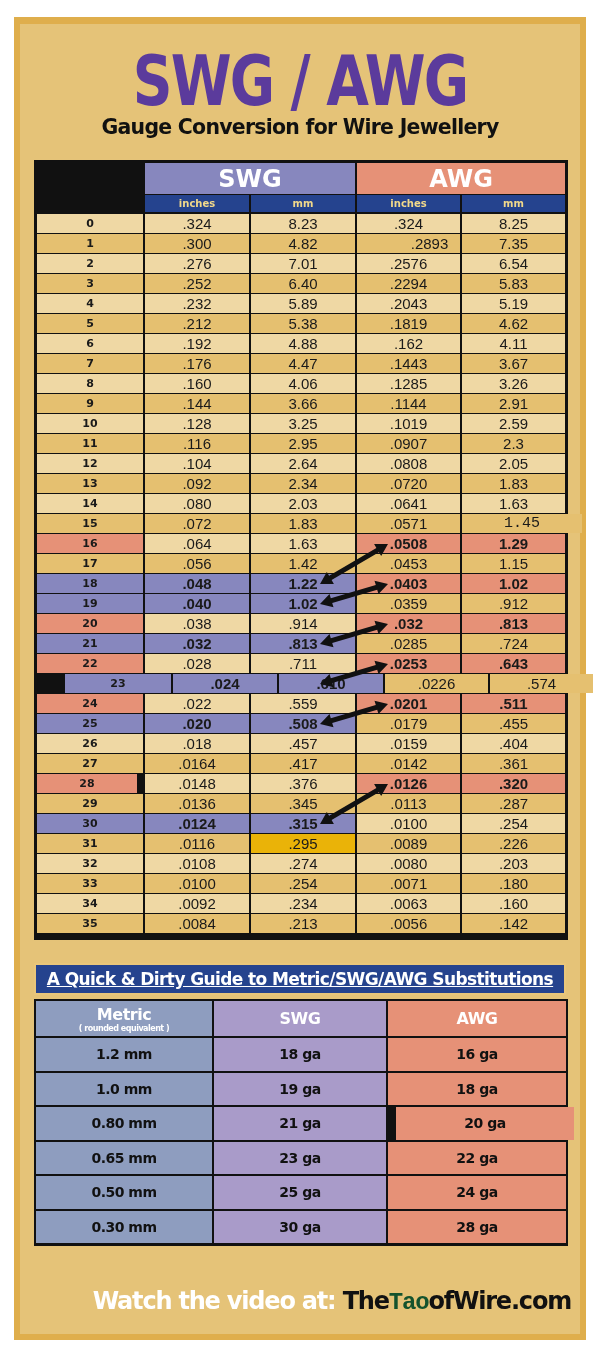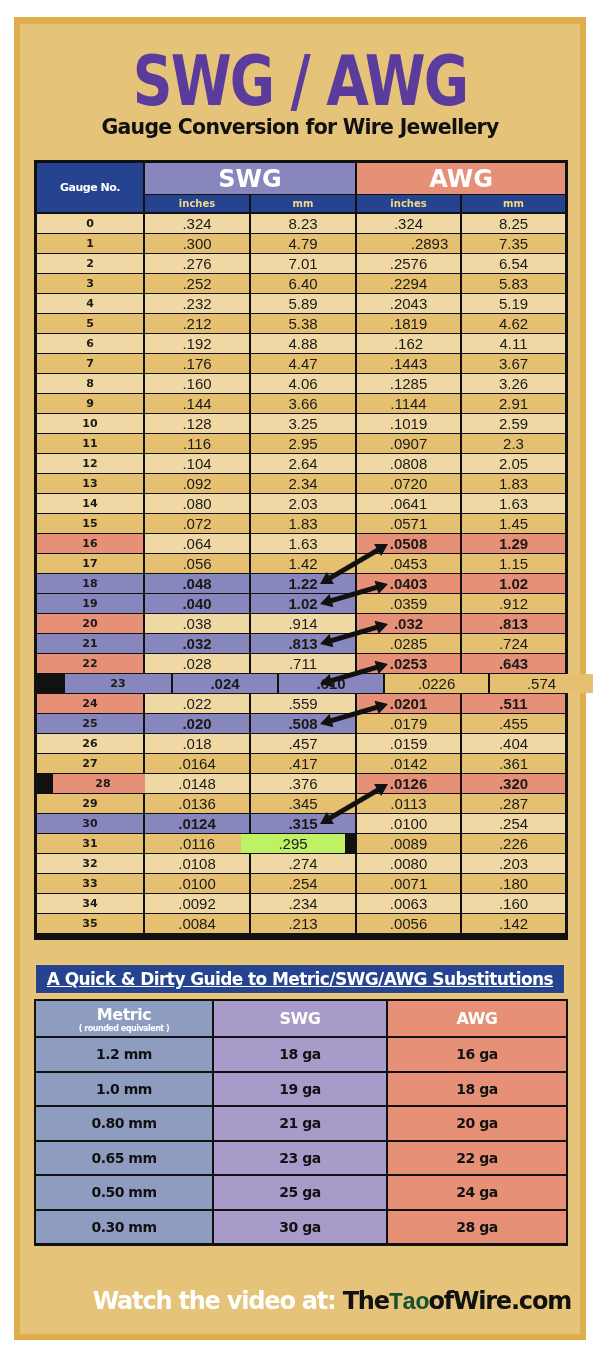--- a/index.html
+++ b/index.html
@@ -36,39 +36,38 @@
 </head>
 <body>
 
 <div class="frame"></div>
 <div class="panel"></div>
 
 <div class="title">SWG / AWG</div>
 <div class="subtitle">Gauge Conversion for Wire Jewellery</div>
 
 <div class="main-table">
-  <div class="hdr-gauge">Gauge No.</div>
   <div class="hdr-swg">SWG</div>
   <div class="hdr-awg">AWG</div>
   <div class="hdr-sub" style="left:108px;width:104px;">inches</div>
   <div class="hdr-sub" style="left:214px;width:104px;">mm</div>
   <div class="hdr-sub" style="left:320px;width:103px;">inches</div>
   <div class="hdr-sub" style="left:425px;width:103px;">mm</div>
   <div id="rows">
       <div class="row" style="top: 51px;">
         <div class="cell g" style="left: 0px; width: 106px; background: rgb(239, 216, 164);">0</div>
         <div class="cell" style="left: 108px; width: 104px; background: rgb(239, 216, 164);">.324</div>
         <div class="cell" style="left: 214px; width: 104px; background: rgb(239, 216, 164);">8.23</div>
         <div class="cell" style="left: 320px; width: 103px; background: rgb(239, 216, 164);">.324</div>
         <div class="cell" style="left: 425px; width: 103px; background: rgb(239, 216, 164);">8.25</div>
       </div>
       <div class="row" style="top: 71px;">
         <div class="cell g" style="left: 0px; width: 106px; background: rgb(229, 192, 112);">1</div>
         <div class="cell" style="left: 108px; width: 104px; background: rgb(229, 192, 112);">.300</div>
-        <div class="cell" style="left: 214px; width: 104px; background: rgb(229, 192, 112);">4.79</div>
+        <div class="cell" style="left: 214px; width: 104px; background: rgb(229, 192, 112);">4.82</div>
         <div class="cell" style="left: 320px; width: 103px; background: rgb(229, 192, 112); padding-left: 42px;">.2893</div>
         <div class="cell" style="left: 425px; width: 103px; background: rgb(229, 192, 112);">7.35</div>
       </div>
       <div class="row" style="top: 91px;">
         <div class="cell g" style="left: 0px; width: 106px; background: rgb(239, 216, 164);">2</div>
         <div class="cell" style="left: 108px; width: 104px; background: rgb(239, 216, 164);">.276</div>
         <div class="cell" style="left: 214px; width: 104px; background: rgb(239, 216, 164);">7.01</div>
         <div class="cell" style="left: 320px; width: 103px; background: rgb(239, 216, 164);">.2576</div>
         <div class="cell" style="left: 425px; width: 103px; background: rgb(239, 216, 164);">6.54</div>
       </div>
@@ -154,21 +153,21 @@
         <div class="cell" style="left: 108px; width: 104px; background: rgb(239, 216, 164);">.080</div>
         <div class="cell" style="left: 214px; width: 104px; background: rgb(239, 216, 164);">2.03</div>
         <div class="cell" style="left: 320px; width: 103px; background: rgb(239, 216, 164);">.0641</div>
         <div class="cell" style="left: 425px; width: 103px; background: rgb(239, 216, 164);">1.63</div>
       </div>
       <div class="row" style="top: 351px;">
         <div class="cell g" style="left: 0px; width: 106px; background: rgb(229, 192, 112);">15</div>
         <div class="cell" style="left: 108px; width: 104px; background: rgb(229, 192, 112);">.072</div>
         <div class="cell" style="left: 214px; width: 104px; background: rgb(229, 192, 112);">1.83</div>
         <div class="cell" style="left: 320px; width: 103px; background: rgb(229, 192, 112);">.0571</div>
-        <div class="cell" style="left: 425px; width: 103px; background: rgb(229, 192, 112);">1.45</div>
+        <div class="cell" style="left: 425px; width: 120px; background: rgb(229, 192, 112); font-family: Liberation Mono, monospace;">1.45</div>
       </div>
       <div class="row" style="top: 371px;">
         <div class="cell g" style="left: 0px; width: 106px; background: rgb(230, 145, 119);">16</div>
         <div class="cell" style="left: 108px; width: 104px; background: rgb(239, 216, 164);">.064</div>
         <div class="cell" style="left: 214px; width: 104px; background: rgb(239, 216, 164);">1.63</div>
         <div class="cell b" style="left: 320px; width: 103px; background: rgb(230, 145, 119);">.0508</div>
         <div class="cell b" style="left: 425px; width: 103px; background: rgb(230, 145, 119);">1.29</div>
       </div>
       <div class="row" style="top: 391px;">
         <div class="cell g" style="left: 0px; width: 106px; background: rgb(229, 192, 112);">17</div>
@@ -241,21 +240,21 @@
         <div class="cell" style="left: 425px; width: 103px; background: rgb(239, 216, 164);">.404</div>
       </div>
       <div class="row" style="top: 591px;">
         <div class="cell g" style="left: 0px; width: 106px; background: rgb(229, 192, 112);">27</div>
         <div class="cell" style="left: 108px; width: 104px; background: rgb(229, 192, 112);">.0164</div>
         <div class="cell" style="left: 214px; width: 104px; background: rgb(229, 192, 112);">.417</div>
         <div class="cell" style="left: 320px; width: 103px; background: rgb(229, 192, 112);">.0142</div>
         <div class="cell" style="left: 425px; width: 103px; background: rgb(229, 192, 112);">.361</div>
       </div>
       <div class="row" style="top: 611px;">
-        <div class="cell g" style="left: 0px; width: 100px; background: rgb(230, 145, 119); margin-left: 16px;">28</div>
+        <div class="cell g" style="left: 0px; width: 100px; background: rgb(230, 145, 119);">28</div>
         <div class="cell" style="left: 108px; width: 104px; background: rgb(239, 216, 164);">.0148</div>
         <div class="cell" style="left: 214px; width: 104px; background: rgb(239, 216, 164);">.376</div>
         <div class="cell b" style="left: 320px; width: 103px; background: rgb(230, 145, 119);">.0126</div>
         <div class="cell b" style="left: 425px; width: 103px; background: rgb(230, 145, 119);">.320</div>
       </div>
       <div class="row" style="top: 631px;">
         <div class="cell g" style="left: 0px; width: 106px; background: rgb(229, 192, 112);">29</div>
         <div class="cell" style="left: 108px; width: 104px; background: rgb(229, 192, 112);">.0136</div>
         <div class="cell" style="left: 214px; width: 104px; background: rgb(229, 192, 112);">.345</div>
         <div class="cell" style="left: 320px; width: 103px; background: rgb(229, 192, 112);">.0113</div>
@@ -264,21 +263,21 @@
       <div class="row" style="top: 651px;">
         <div class="cell g" style="left: 0px; width: 106px; background: rgb(135, 135, 190);">30</div>
         <div class="cell b" style="left: 108px; width: 104px; background: rgb(135, 135, 190);">.0124</div>
         <div class="cell b" style="left: 214px; width: 104px; background: rgb(135, 135, 190);">.315</div>
         <div class="cell" style="left: 320px; width: 103px; background: rgb(239, 216, 164);">.0100</div>
         <div class="cell" style="left: 425px; width: 103px; background: rgb(239, 216, 164);">.254</div>
       </div>
       <div class="row" style="top: 671px;">
         <div class="cell g" style="left: 0px; width: 106px; background: rgb(229, 192, 112);">31</div>
         <div class="cell" style="left: 108px; width: 104px; background: rgb(229, 192, 112);">.0116</div>
-        <div class="cell" style="left: 204px; width: 104px; background: #bef264;">.295</div>
+        <div class="cell" style="left: 214px; width: 104px; background: #eab308;">.295</div>
         <div class="cell" style="left: 320px; width: 103px; background: rgb(229, 192, 112);">.0089</div>
         <div class="cell" style="left: 425px; width: 103px; background: rgb(229, 192, 112);">.226</div>
       </div>
       <div class="row" style="top: 691px;">
         <div class="cell g" style="left: 0px; width: 106px; background: rgb(239, 216, 164);">32</div>
         <div class="cell" style="left: 108px; width: 104px; background: rgb(239, 216, 164);">.0108</div>
         <div class="cell" style="left: 214px; width: 104px; background: rgb(239, 216, 164);">.274</div>
         <div class="cell" style="left: 320px; width: 103px; background: rgb(239, 216, 164);">.0080</div>
         <div class="cell" style="left: 425px; width: 103px; background: rgb(239, 216, 164);">.203</div>
       </div>
@@ -342,21 +341,21 @@
         <div class="gcell" style="left: 352px; top: 37px; width: 178px; height: 32.5px; background: rgb(230, 145, 119);">16 ga</div>
       </div>
       <div>
         <div class="gcell" style="left: 0px; top: 71.5px; width: 176px; height: 32.5px; background: rgb(142, 157, 191);">1.0 mm</div>
         <div class="gcell" style="left: 178px; top: 71.5px; width: 172px; height: 32.5px; background: rgb(169, 155, 201);">19 ga</div>
         <div class="gcell" style="left: 352px; top: 71.5px; width: 178px; height: 32.5px; background: rgb(230, 145, 119);">18 ga</div>
       </div>
       <div>
         <div class="gcell" style="left: 0px; top: 106px; width: 176px; height: 32.5px; background: rgb(142, 157, 191);">0.80 mm</div>
         <div class="gcell" style="left: 178px; top: 106px; width: 172px; height: 32.5px; background: rgb(169, 155, 201);">21 ga</div>
-        <div class="gcell" style="left: 352px; top: 106px; width: 178px; height: 32.5px; background: rgb(230, 145, 119);">20 ga</div>
+        <div class="gcell" style="left: 360px; top: 106px; width: 178px; height: 32.5px; background: rgb(230, 145, 119);">20 ga</div>
       </div>
       <div>
         <div class="gcell" style="left: 0px; top: 140.5px; width: 176px; height: 32.5px; background: rgb(142, 157, 191);">0.65 mm</div>
         <div class="gcell" style="left: 178px; top: 140.5px; width: 172px; height: 32.5px; background: rgb(169, 155, 201);">23 ga</div>
         <div class="gcell" style="left: 352px; top: 140.5px; width: 178px; height: 32.5px; background: rgb(230, 145, 119);">22 ga</div>
       </div>
       <div>
         <div class="gcell" style="left: 0px; top: 175px; width: 176px; height: 32.5px; background: rgb(142, 157, 191);">0.50 mm</div>
         <div class="gcell" style="left: 178px; top: 175px; width: 172px; height: 32.5px; background: rgb(169, 155, 201);">25 ga</div>
         <div class="gcell" style="left: 352px; top: 175px; width: 178px; height: 32.5px; background: rgb(230, 145, 119);">24 ga</div>

